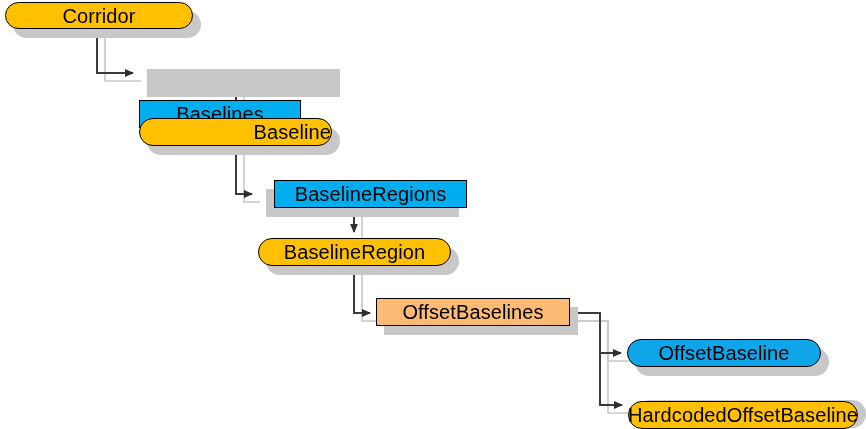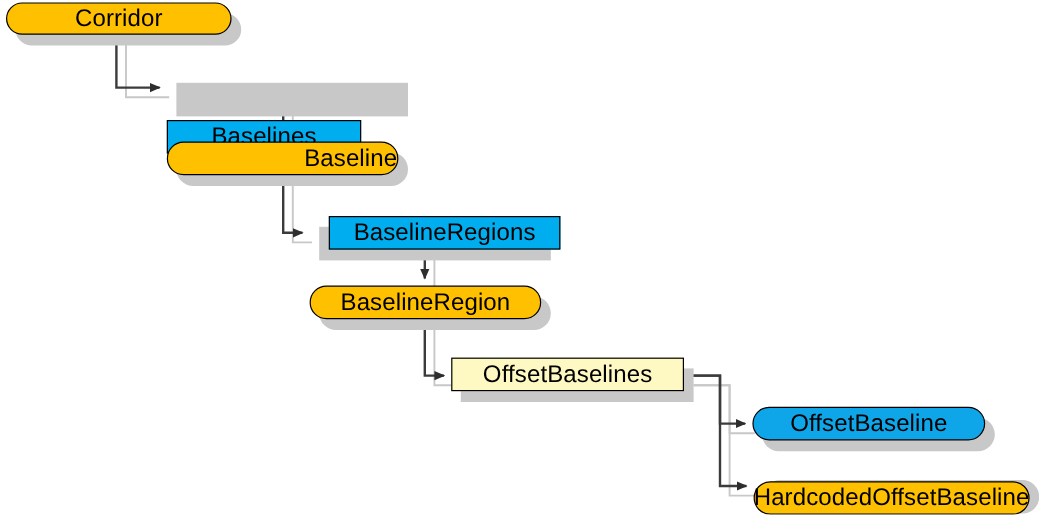--- a/index.html
+++ b/index.html
@@ -107,21 +107,21 @@
       </div>
       <div class="node entity" style="left: 139px; top: 118px; width: 193px; height: 28px; background: rgb(255, 192, 0); border-color: rgb(0, 0, 0); justify-content: flex-end;">
         <span class="label">Baseline</span>
       </div>
       <div class="node collection" style="left: 274px; top: 180px; width: 193px; height: 28px; background: rgb(0, 173, 238); border-color: rgb(0, 0, 0);">
         <span class="label">BaselineRegions</span>
       </div>
       <div class="node entity" style="left: 258px; top: 238px; width: 193px; height: 28px; background: rgb(255, 192, 0); border-color: rgb(0, 0, 0);">
         <span class="label">BaselineRegion</span>
       </div>
-      <div class="node collection" style="left: 376px; top: 298px; width: 194px; height: 28px; background: #fef9c3; border-color: rgb(0, 0, 0);">
+      <div class="node collection" style="left: 376px; top: 298px; width: 194px; height: 28px; background: #fdba74; border-color: rgb(0, 0, 0);">
         <span class="label">OffsetBaselines</span>
       </div>
       <div class="node entity" style="left: 627px; top: 339px; width: 194px; height: 28px; background: #0ea5e9; border-color: rgb(0, 0, 0);">
         <span class="label">OffsetBaseline</span>
       </div>
       <div class="node entity" style="left: 628px; top: 401px; width: 230px; height: 28px; background: rgb(255, 192, 0); border-color: rgb(0, 0, 0);">
         <span class="label">HardcodedOffsetBaseline</span>
       </div>
     </div>
 

